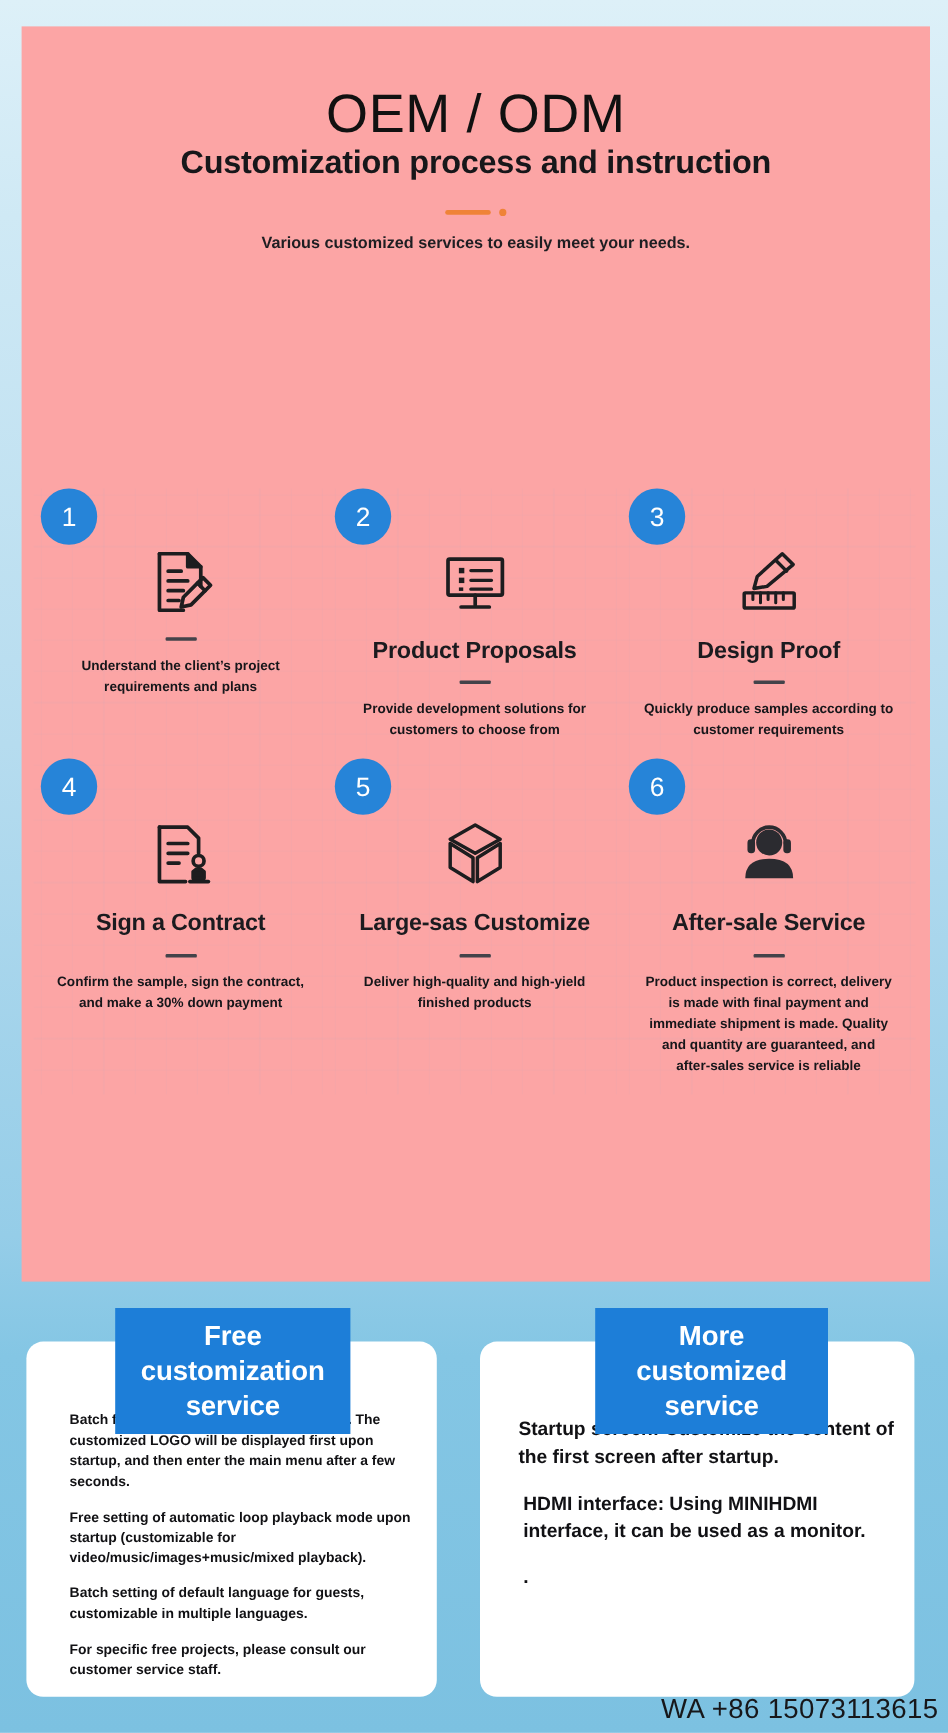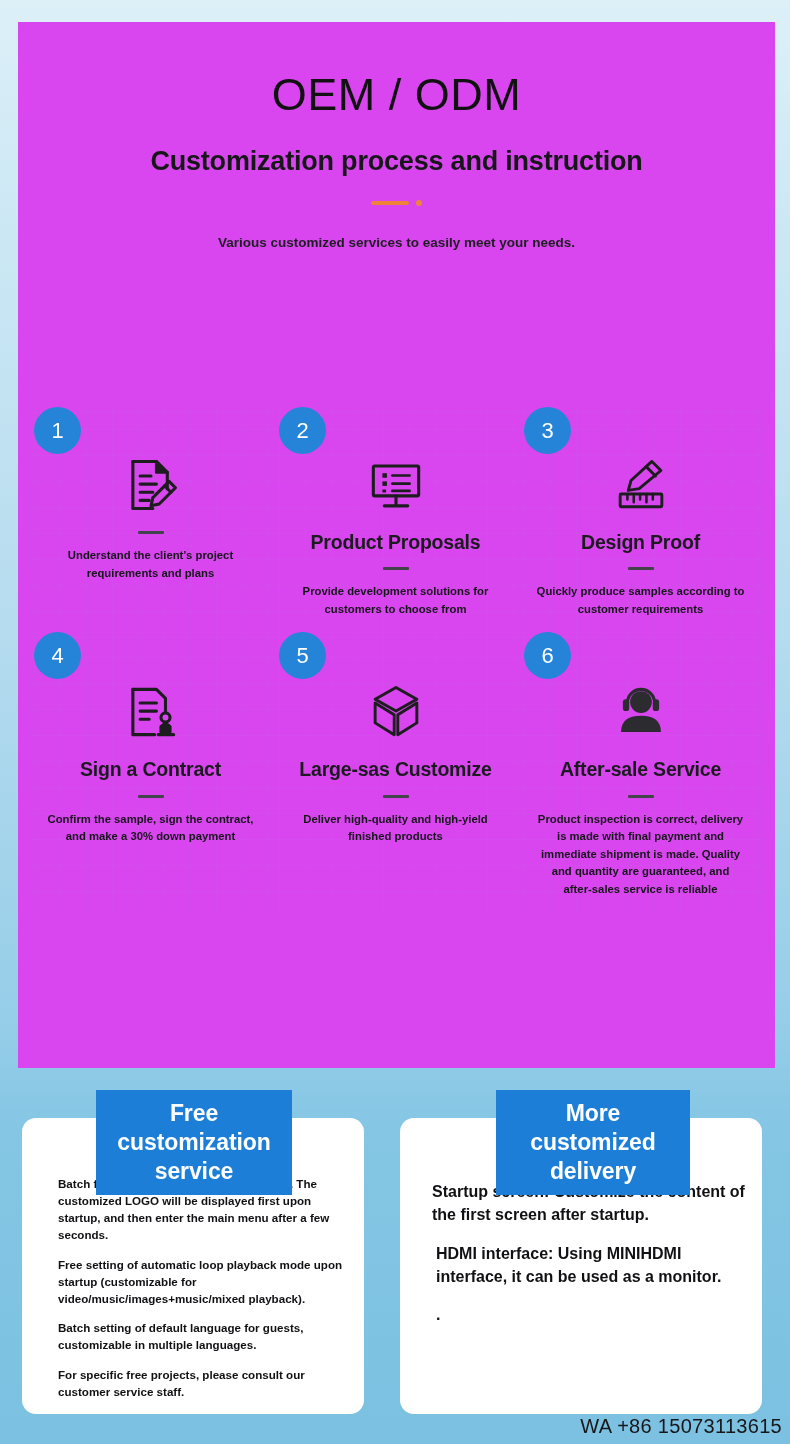--- a/index.html
+++ b/index.html
@@ -22,37 +22,36 @@
     position: relative;
   }
 
   
   .white-panel {
     position: absolute;
     left: 18px;
     top: 22px;
     width: 757px;
     height: 1046px;
-    background: #d946ef;
+    background: #fca5a5;
   }
 
   
   .header {
     padding-top: 48px;
     text-align: center;
   }
   .title-main {
     font-size: 45px;
     font-weight: 400;
     color: #111111;
     letter-spacing: 0.5px;
     line-height: 1.1;
   }
   .title-sub {
-    margin-top: 26px;
     font-size: 27px;
     font-weight: 600;
     color: #17171a;
     letter-spacing: -0.2px;
   }
   .divider-wrap {
     margin-top: 20px;
     height: 12px;
     display: flex;
     align-items: center;
@@ -65,21 +64,21 @@
     background: #ef8338;
     border-radius: 2px;
   }
   .divider-dot {
     width: 6px;
     height: 6px;
     border-radius: 50%;
     background: #ef8338;
   }
   .title-tag {
-    margin-top: 26px;
+    margin-top: 12px;
     font-size: 13.5px;
     font-weight: 600;
     color: #1e1e22;
   }
 
   
   .cards {
     position: absolute;
     left: 10px;
     top: 385px;
@@ -192,21 +191,21 @@
   }
   .panel.right .para { font-size: 16px; margin-bottom: 15px; }
   .para.indent { padding-left: 4px; }
   .para.dot { font-size: 11px; margin-bottom: 0; }
 
   
   .watermark {
     position: absolute;
     right: 8px;
     bottom: 6px;
-    font-size: 20px;
+    font-size: 23px;
     font-weight: 400;
     color: #17171a;
     letter-spacing: 0.3px;
     font-family: "Liberation Sans", sans-serif;
   }
 </style>
 </head>
 <body>
 
 <div class="white-panel">
@@ -327,21 +326,21 @@
     <div class="panel-header">Free customization service</div>
     <div class="panel-body">
       <div class="para">Batch free customization of startup LOGO. The customized LOGO will be displayed first upon startup, and then enter the main menu after a few seconds.</div>
       <div class="para">Free setting of automatic loop playback mode upon startup (customizable for video/music/images+music/mixed playback).</div>
       <div class="para">Batch setting of default language for guests, customizable in multiple languages.</div>
       <div class="para">For specific free projects, please consult our customer service staff.</div>
     </div>
   </div>
 
   <div class="panel right">
-    <div class="panel-header">More customized delivery</div>
+    <div class="panel-header">More customized service</div>
     <div class="panel-body">
       <div class="para">Startup screen: Customize the content of the first screen after startup.</div>
       <div class="para indent">HDMI interface: Using MINIHDMI interface, it can be used as a monitor.</div>
       <div class="para indent dot">.</div>
     </div>
   </div>
 
 </div>
 
 <div class="watermark">WA +86 15073113615</div>

